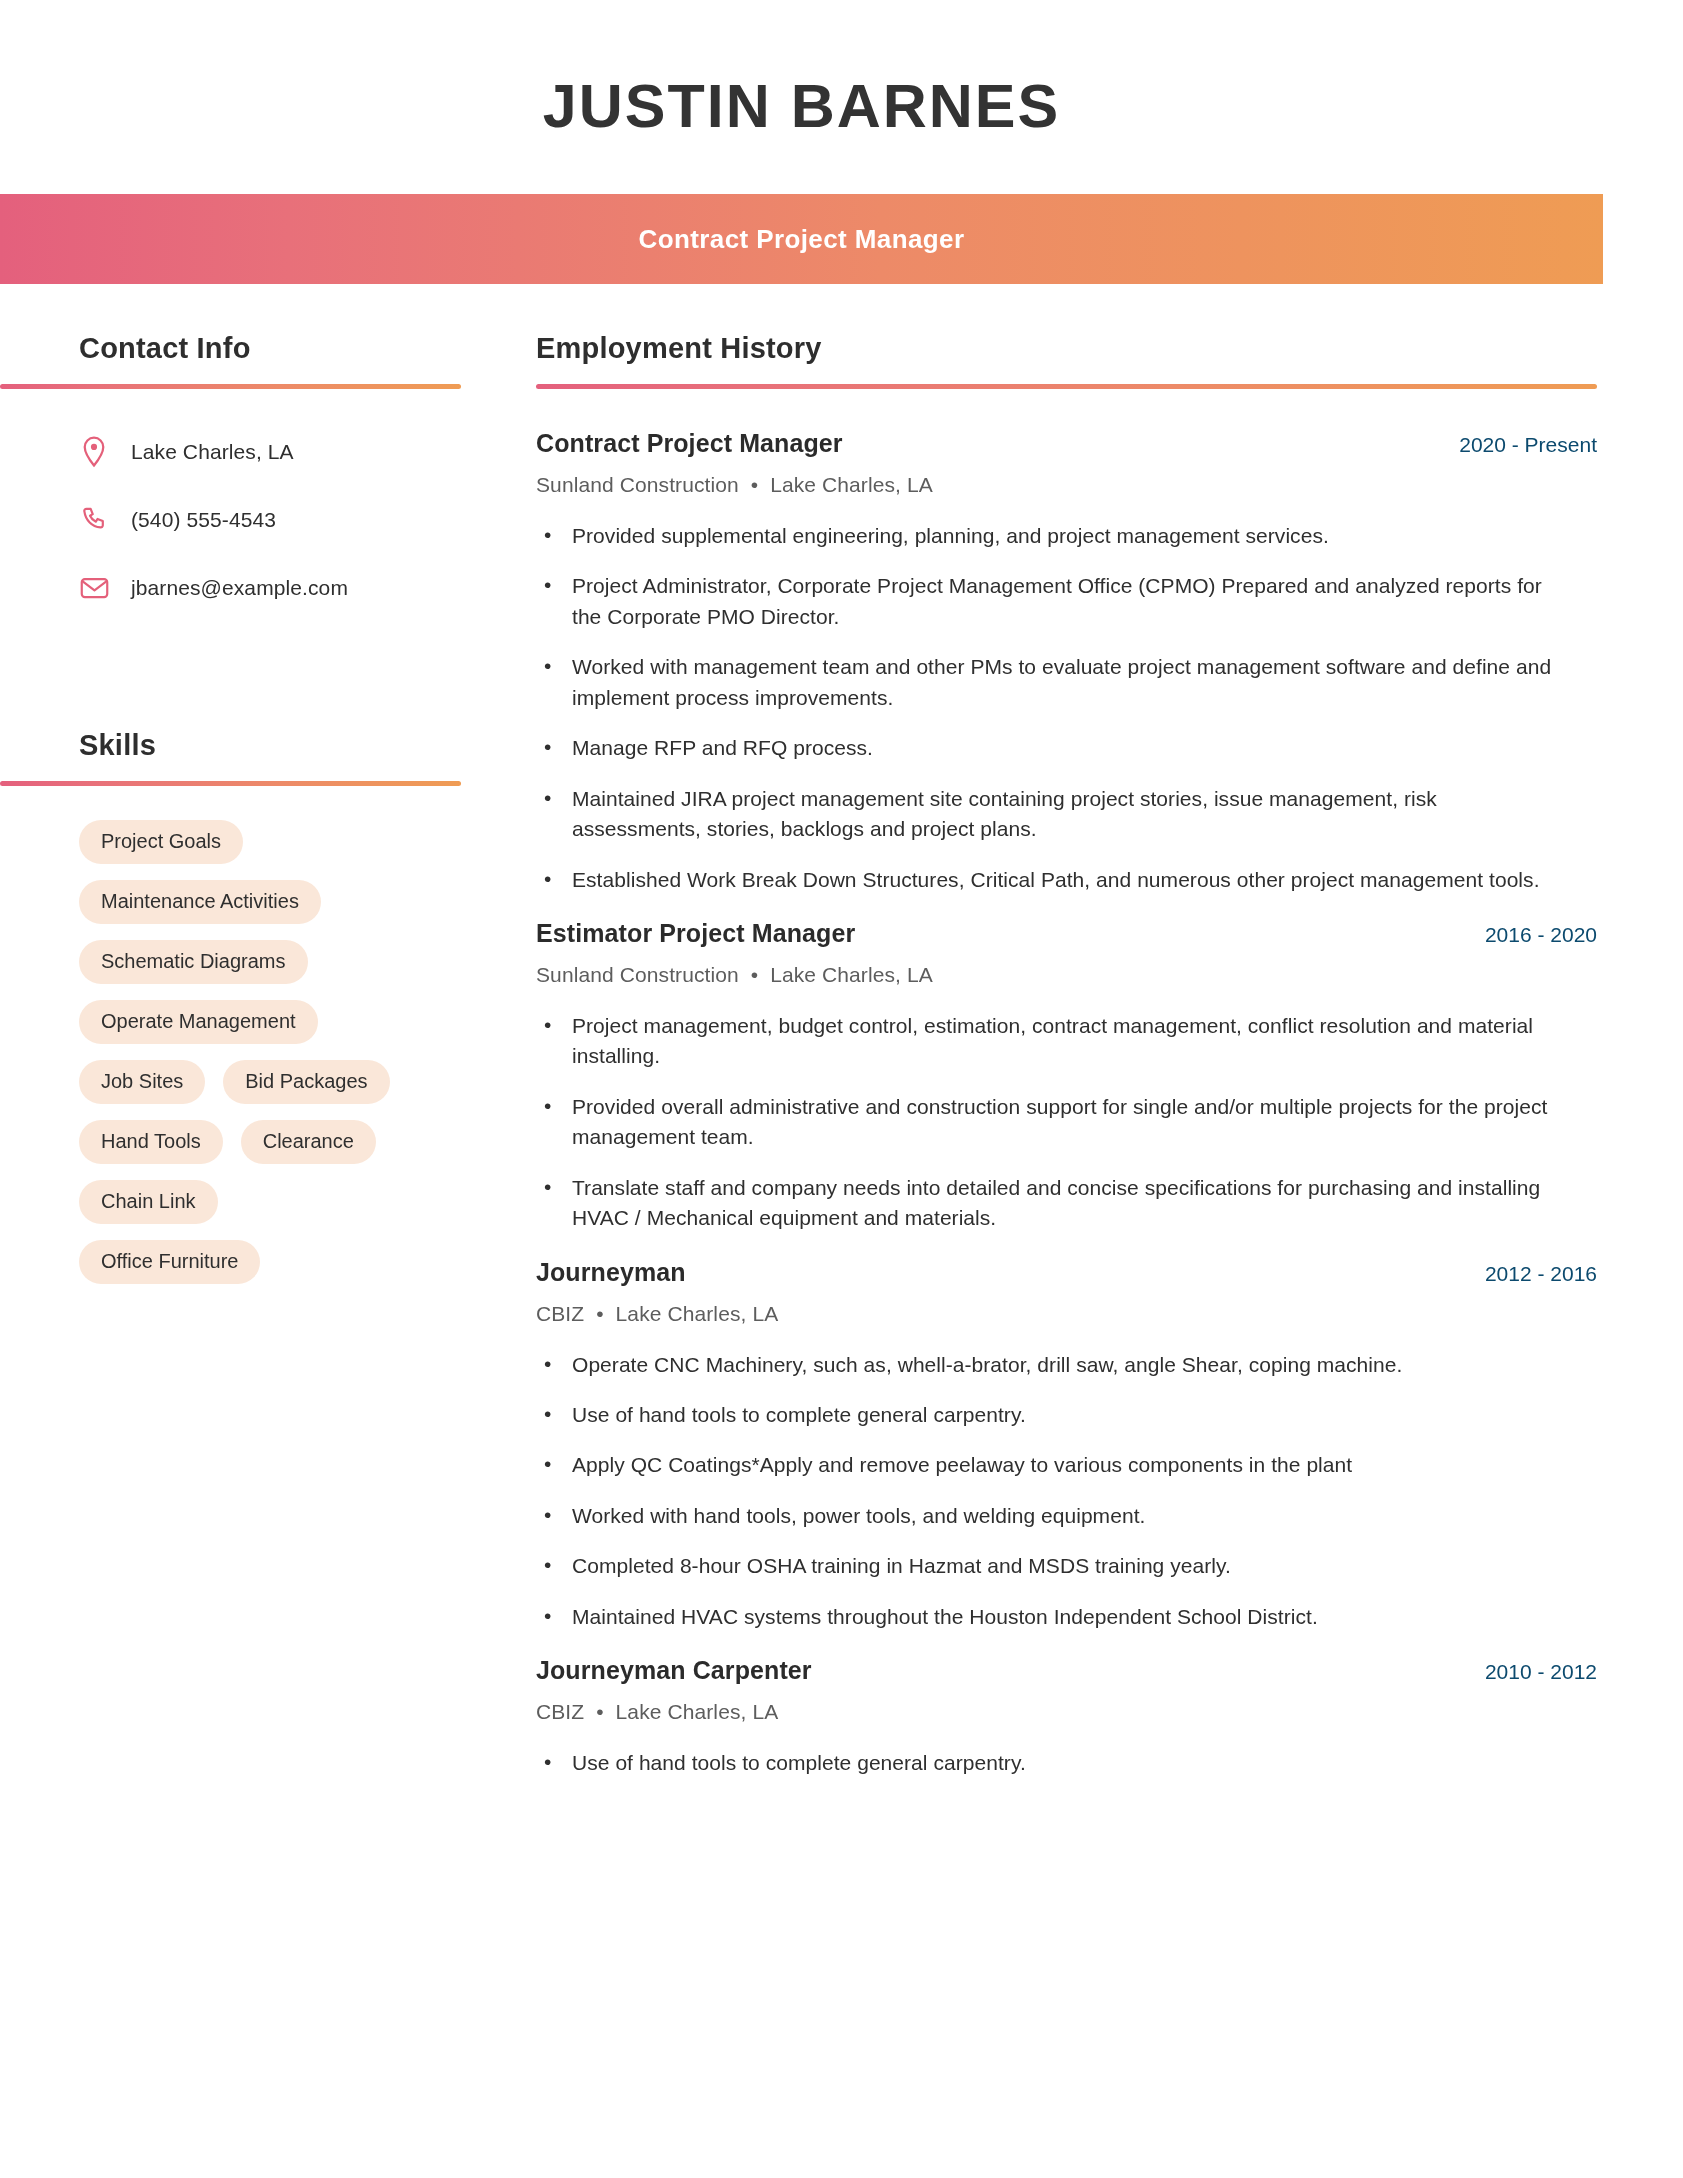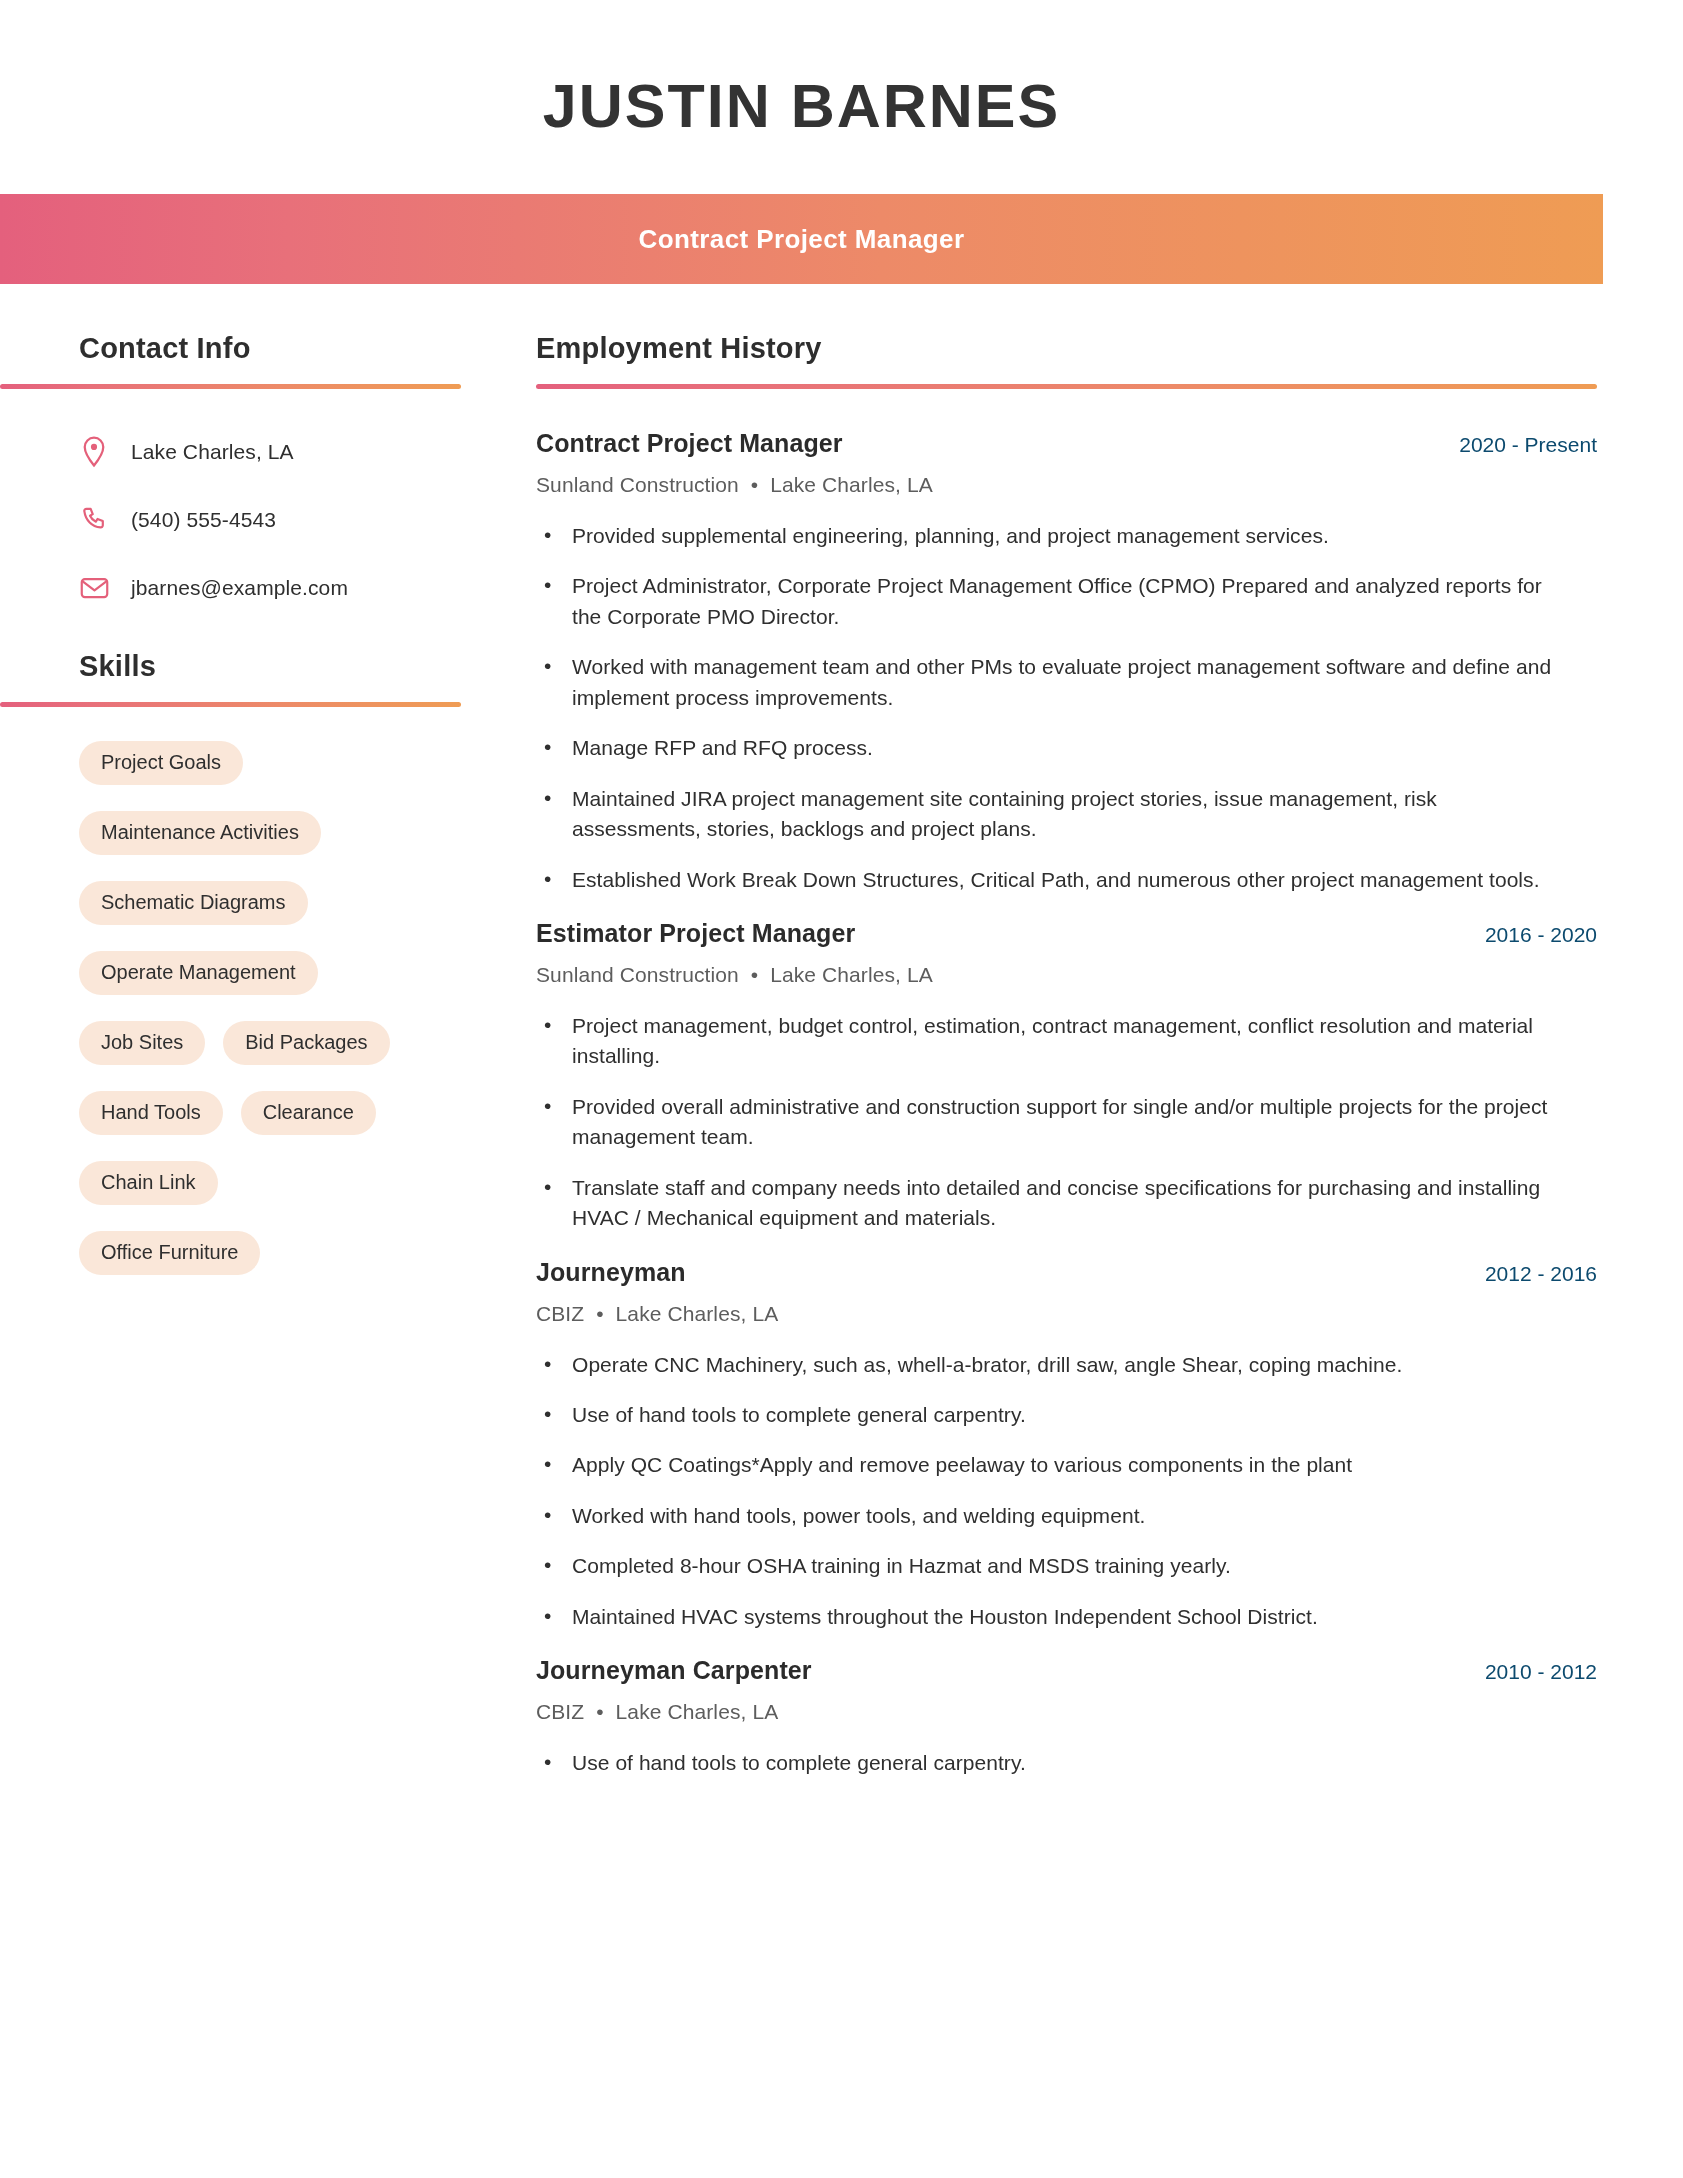--- a/index.html
+++ b/index.html
@@ -106,27 +106,27 @@
     justify-content: center;
     margin-right: 22px;
   }
   .contact-text {
     font-size: 21px;
     color: #2f2f2f;
     letter-spacing: 0.1px;
   }
 
   
-  .skills-head-wrap { margin-top: 37px; }
+  .skills-head-wrap { margin-top: 116px; }
   .skill-list {
     margin-top: 34px;
     padding-left: 79px;
     display: flex;
     flex-wrap: wrap;
-    gap: 26px 18px;
+    gap: 16px 18px;
     width: 396px;
     align-items: center;
   }
   .skill-pill {
     background: #fae7d9;
     border-radius: 989px;
     padding: 9px 22px 10px 22px;
     font-size: 20px;
     color: #2f2f2f;
     white-space: nowrap;

